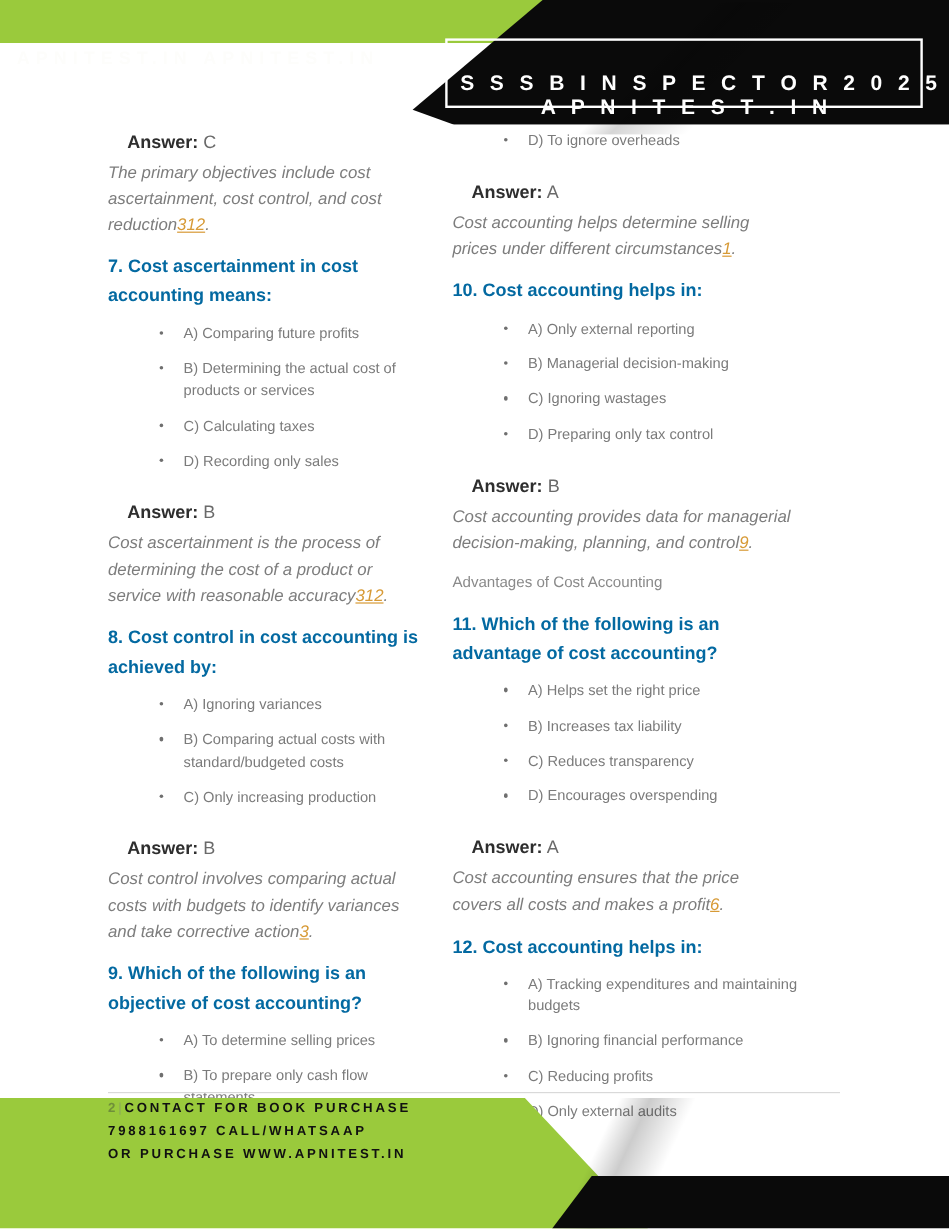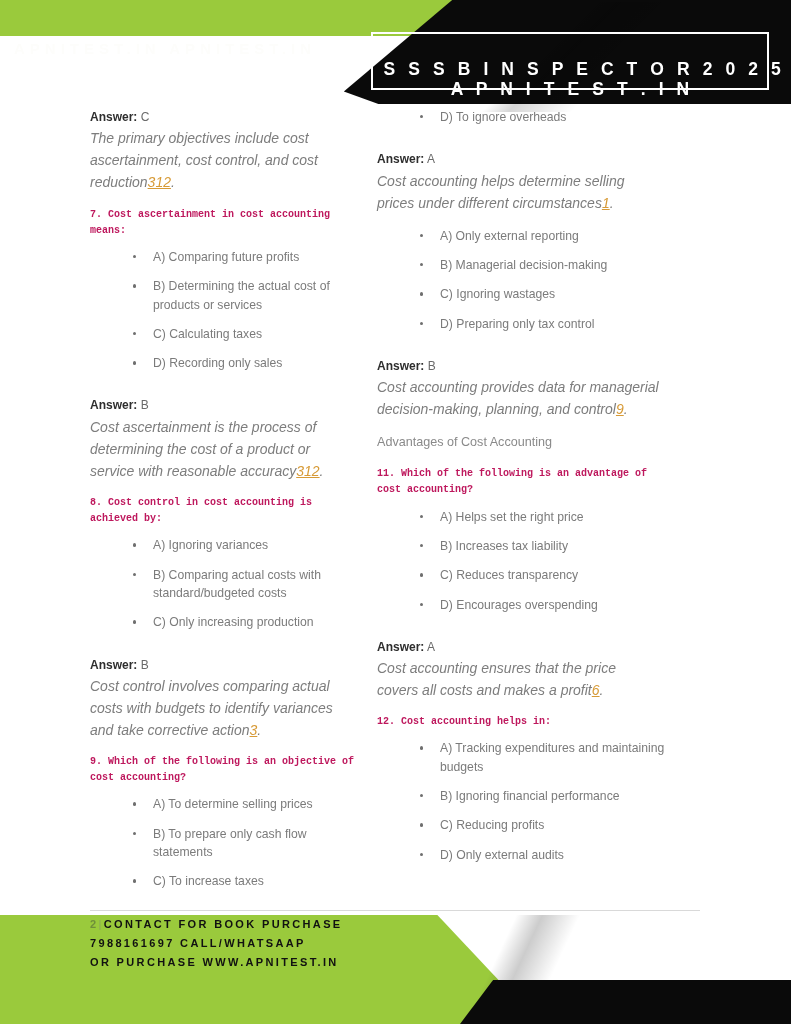--- a/index.html
+++ b/index.html
@@ -103,23 +103,23 @@
   }
   .col {
     box-sizing: border-box;
     width: 355px;
   }
   .col-left  { padding: 4px 0 0 90px; }
   .col-right { padding: 4px 0 0 22px; }
 
   
   .ans {
-    font-size: 12px;
+    font-size: 15px;
     color: #3f3f3f;
-    margin: 0 0 1px 0;
+    margin: 0 0 1px 16px;
     line-height: 1.52;
   }
   .ans .lbl {
     font-weight: bold;
     color: #2e2e2e;
   }
   .ans .val { color: #6a6a6a; }
 
   .expl {
     font-size: 14px;
@@ -129,27 +129,26 @@
     margin: 0 0 13px 0;
     max-width: 284px;
   }
   .cite {
     color: #d79a36;
     text-decoration: underline;
     font-style: italic;
   }
 
   .q {
-    font-size: 10px;
-    font-weight: bold;
-    color: #be185d;
+    font-size: 15px;
+    font-weight: bold;
+    color: #0369a1;
     line-height: 1.62;
     margin: 0 0 9px 0;
     max-width: 284px;
-    font-family: Liberation Mono, monospace;
   }
 
   .sect {
     font-size: 12.6px;
     color: #8a8a8a;
     line-height: 1.5;
     margin: 0 0 14px 0;
   }
 
   ul.opts {
@@ -284,20 +283,21 @@
         </ul>
         <div class="gap-after-list"></div>
       </div>
     <div class="col col-right" id="col-right">
         <ul class="opts">
           <li>D) To ignore overheads</li>
         </ul>
         <div class="gap-after-list"></div>
         <p class="ans"><span class="lbl">Answer:</span><span class="val"> A</span></p>
         <p class="expl"><span>Cost accounting helps determine selling prices under different circumstances</span><span class="cite">1</span><span>.</span></p>
+        <p class="q">10. Cost accounting helps in:</p>
         <ul class="opts">
           <li>A) Only external reporting</li>
           <li>B) Managerial decision-making</li>
           <li>C) Ignoring wastages</li>
           <li>D) Preparing only tax control</li>
         </ul>
         <div class="gap-after-list"></div>
         <p class="ans"><span class="lbl">Answer:</span><span class="val"> B</span></p>
         <p class="expl"><span>Cost accounting provides data for managerial decision-making, planning, and control</span><span class="cite">9</span><span>.</span></p>
         <p class="sect">Advantages of Cost Accounting</p>

